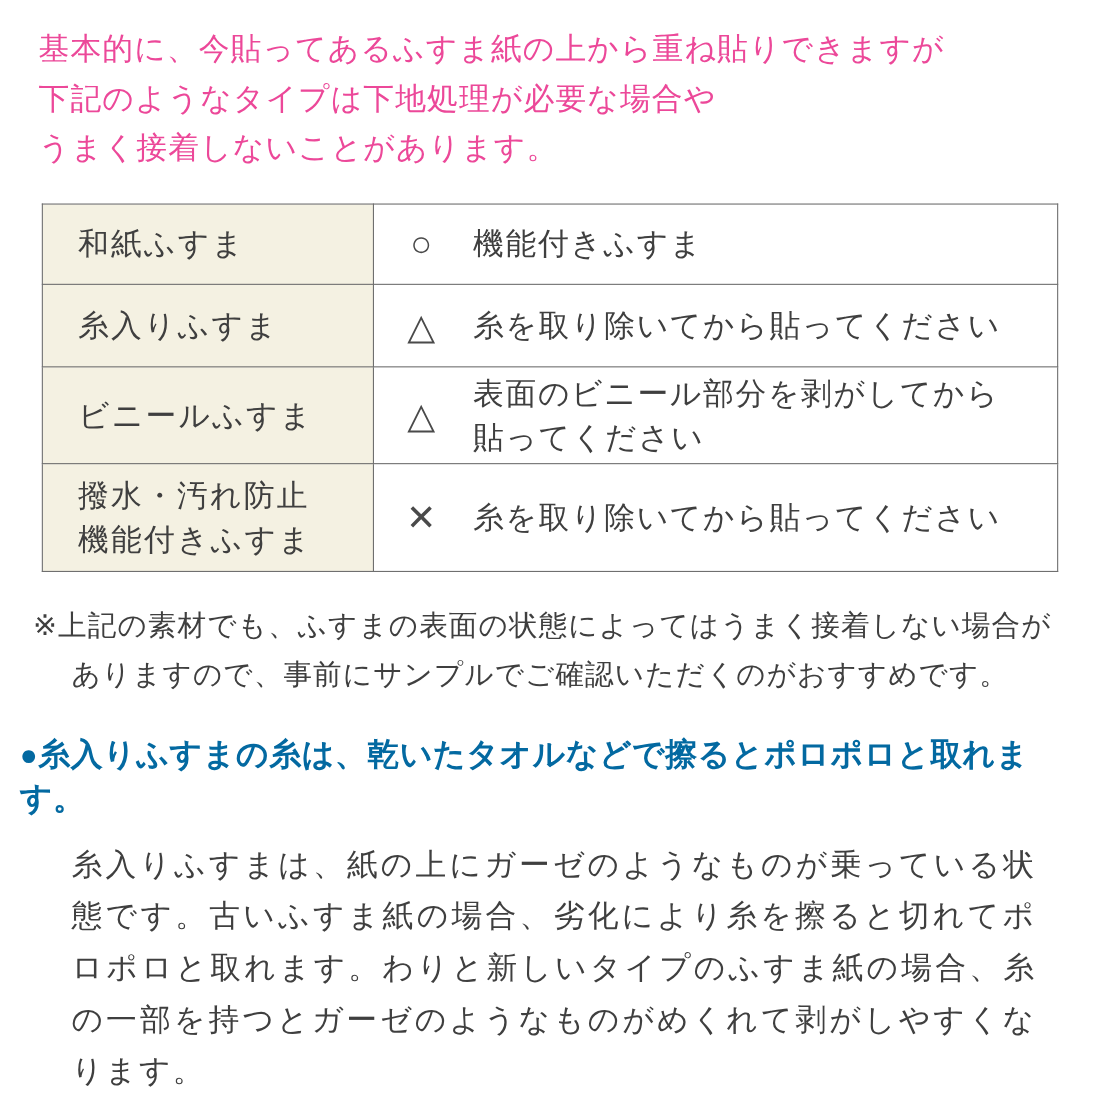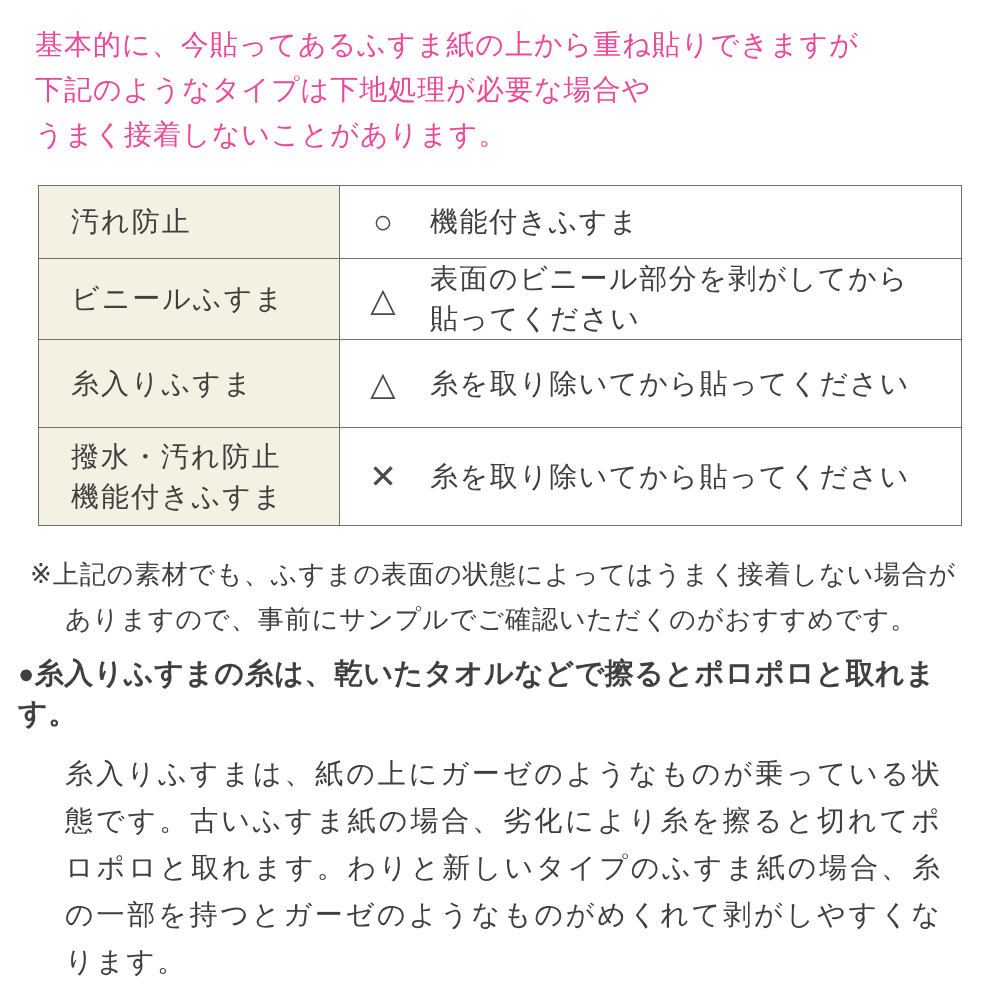--- a/index.html
+++ b/index.html
@@ -77,25 +77,25 @@
     margin: 26px 26px 0 30px;
     font-size: 26px;
     line-height: 45px;
     letter-spacing: 1px;
     padding-left: 35px;
     text-indent: -35px;
   }
   .caution .caution-body { letter-spacing: 1px; }
 
   .bullet-heading {
-    margin: 12px 14px 0 18px;
+    margin: 30px 14px 0 18px;
     font-size: 29px;
     font-weight: 700;
     letter-spacing: 0.5px;
-    color: #404040;
+    color: #0369a1;
   }
   .bullet-marker { font-size: 27px; }
 
   .bullet-body {
     margin: 16px 58px 0 65px;
     font-size: 28px;
     line-height: 47px;
     letter-spacing: 2px;
     text-align: justify;
     text-justify: inter-ideograph;
@@ -109,44 +109,44 @@
 
   <div class="intro">
     <div>基本的に、今貼ってあるふすま紙の上から重ね貼りできますが</div>
     <div>下記のようなタイプは下地処理が必要な場合や</div>
     <div>うまく接着しないことがあります。</div>
   </div>
 
   <table class="fusuma-table">
     <tbody>
       <tr>
-        <td class="type-cell">汚れ防止</td>
+        <td class="type-cell">和紙ふすま</td>
         <td class="desc-cell">
           <div class="desc-inner">
             <span class="symbol">○</span>
             <span class="desc-text">機能付きふすま</span>
+          </div>
+        </td>
+      </tr>
+      <tr>
+        <td class="type-cell">糸入りふすま</td>
+        <td class="desc-cell">
+          <div class="desc-inner">
+            <span class="symbol">△</span>
+            <span class="desc-text">糸を取り除いてから貼ってください</span>
           </div>
         </td>
       </tr>
       <tr>
         <td class="type-cell">ビニールふすま</td>
         <td class="desc-cell">
           <div class="desc-inner">
             <span class="symbol">△</span>
             <span class="desc-text">表面のビニール部分を剥がしてから
 貼ってください</span>
-          </div>
-        </td>
-      </tr>
-      <tr>
-        <td class="type-cell">糸入りふすま</td>
-        <td class="desc-cell">
-          <div class="desc-inner">
-            <span class="symbol">△</span>
-            <span class="desc-text">糸を取り除いてから貼ってください</span>
           </div>
         </td>
       </tr>
       <tr>
         <td class="type-cell">撥水・汚れ防止
 機能付きふすま</td>
         <td class="desc-cell">
           <div class="desc-inner">
             <span class="symbol">✕</span>
             <span class="desc-text">糸を取り除いてから貼ってください</span>

